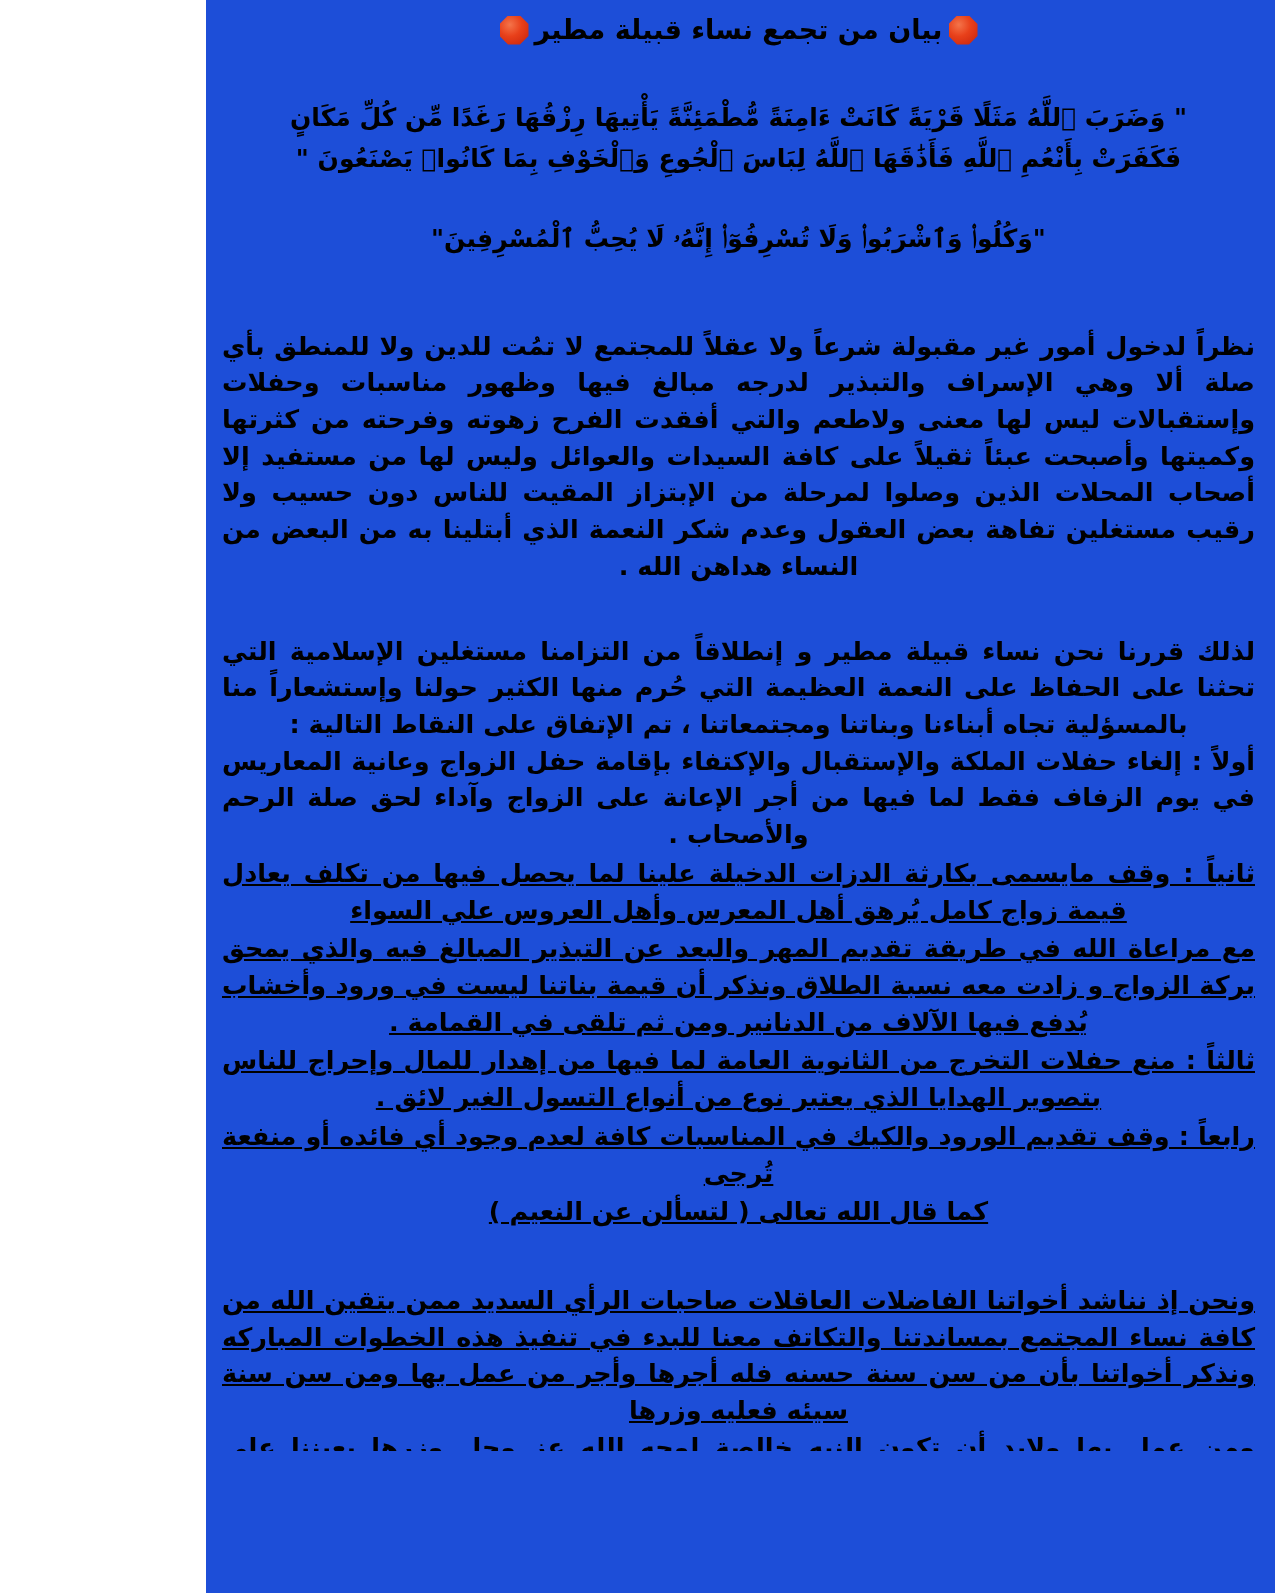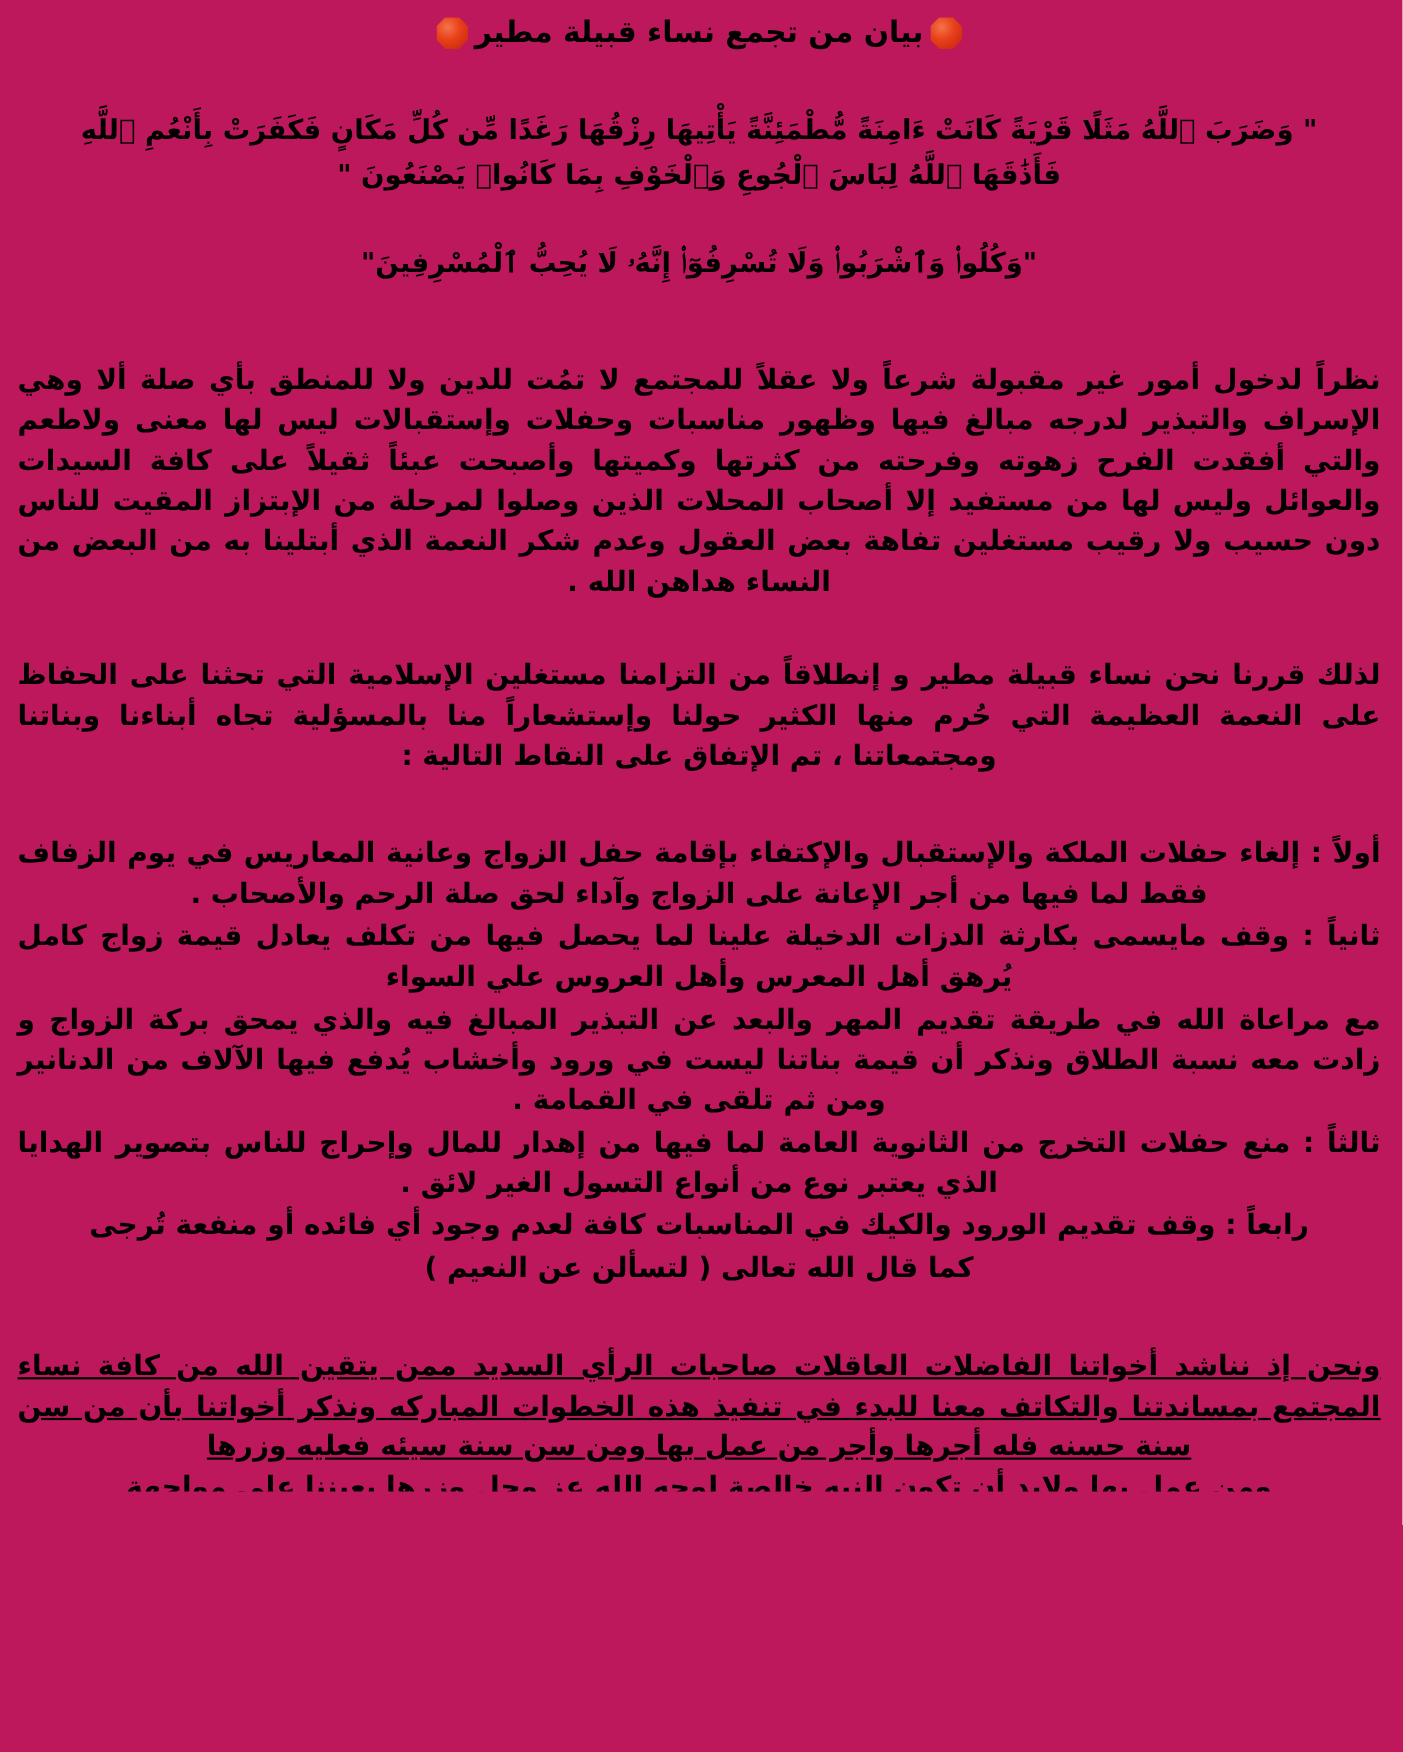--- a/index.html
+++ b/index.html
@@ -11,23 +11,23 @@
   body {
     width: 1275px;
     height: 1593px;
     overflow: hidden;
     position: relative;
     font-family: "DejaVu Sans", "Liberation Sans", sans-serif;
     color: #000000;
     direction: rtl;
   }
   .page {
-    width: 1275px;
+    width: 1069px;
     height: 1593px;
-    background: #be185d;
+    background: #1d4ed8;
     box-sizing: border-box;
     padding: 0 20px 0 16px;
     overflow: hidden;
   }
 
   
   .title-row {
     display: flex;
     align-items: center;
     justify-content: center;
@@ -67,30 +67,30 @@
     text-align: justify;
     text-align-last: center;
     font-size: 25.5px;
     font-weight: bold;
     line-height: 1.44;
     margin: 0;
   }
   .para-intro  { margin-top: 68px; }
   .para-decide { margin-top: 48px; }
 
-  .points { margin-top: 52px; }
+  .points { }
   .point {
     text-align: justify;
     text-align-last: center;
     font-size: 25.5px;
     font-weight: bold;
     line-height: 1.44;
     margin: 0;
   }
-  .point + .point { margin-top: 2px; }
+  .point + .point { margin-top: 2px; text-decoration: underline; }
 
   .para-closing { margin-top: 52px; text-decoration: underline; }
 
   .clipped-line {
     text-align: justify;
     text-align-last: center;
     font-size: 25.5px;
     font-weight: bold;
     line-height: 1.44;
     margin: 0;

